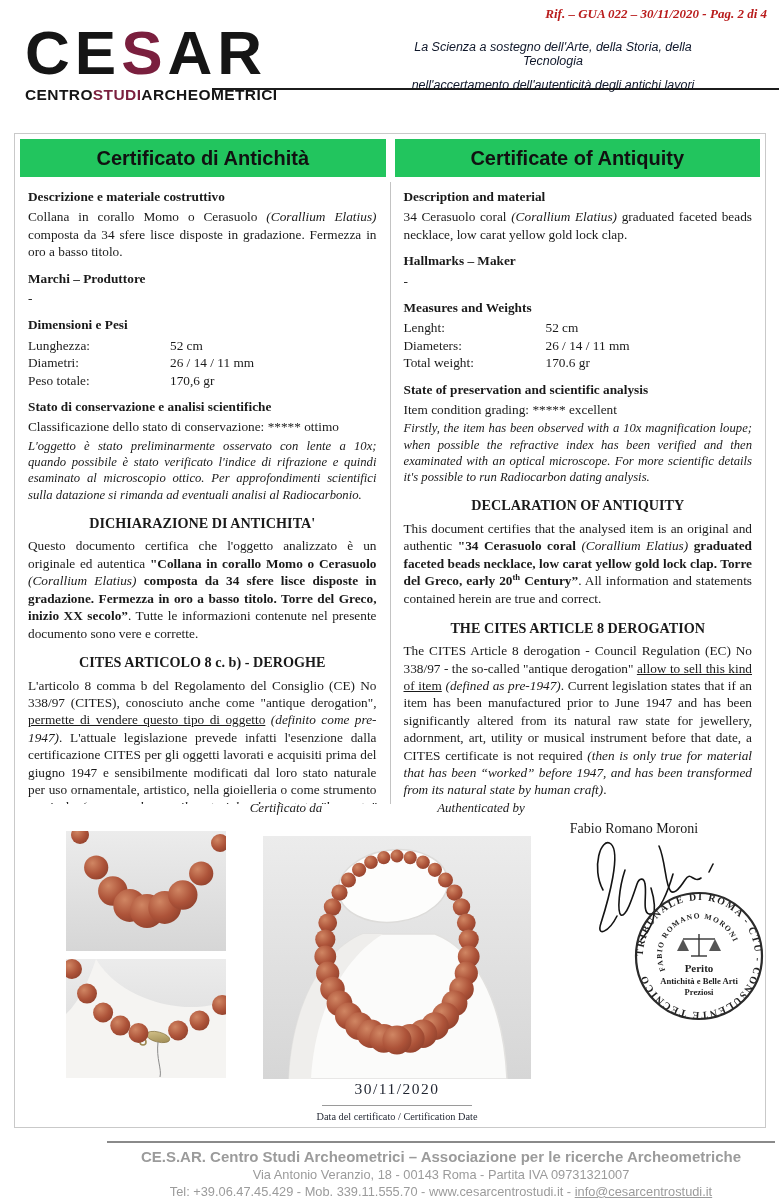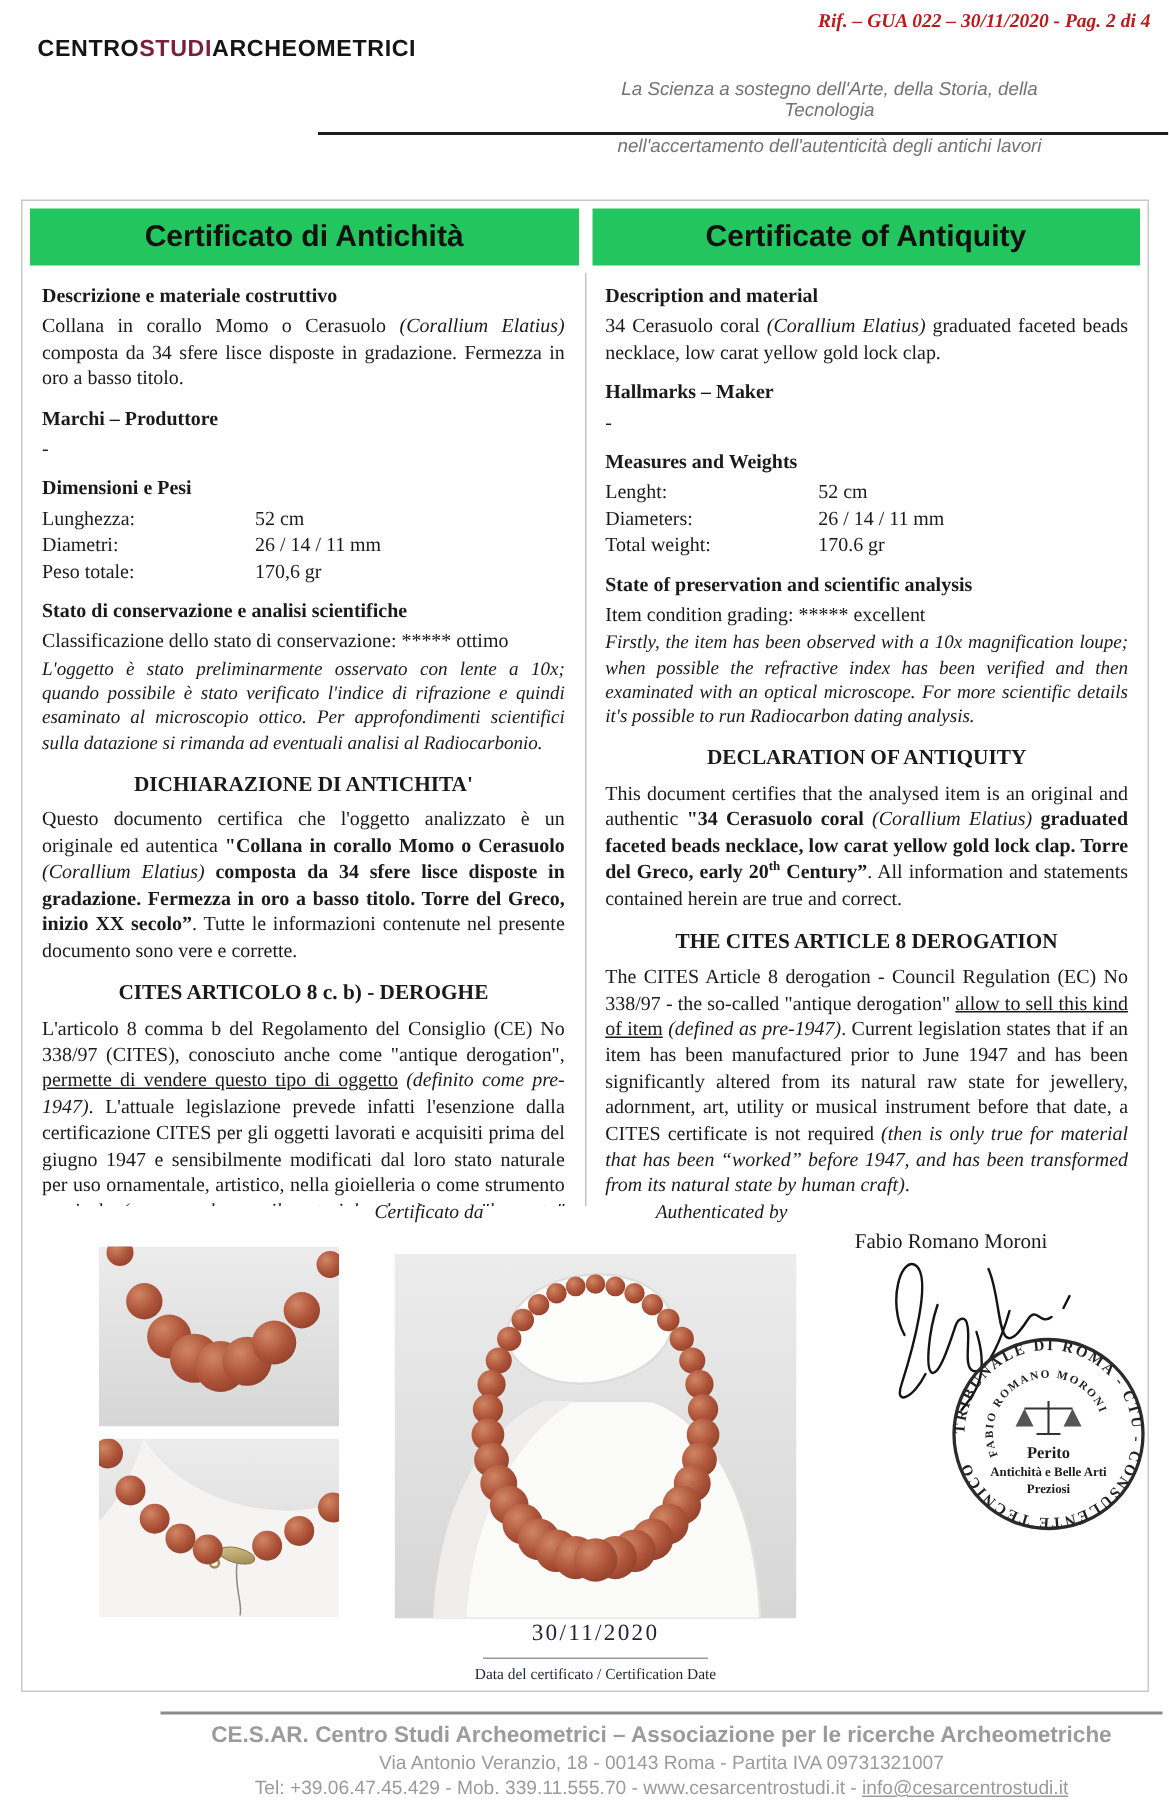--- a/index.html
+++ b/index.html
@@ -7,22 +7,22 @@
         font-family:"Liberation Serif",serif;color:#1a1a1a;}
 
   
   .ref{position:absolute;top:6px;right:12px;font-family:"Liberation Serif",serif;
        font-style:italic;font-weight:bold;font-size:13px;color:#b91c1c;}
   .logo{position:absolute;left:25px;top:22px;font-family:"Liberation Sans",sans-serif;line-height:1;}
   .logo-main{font-size:62px;font-weight:bold;letter-spacing:5px;color:#151515;}
   .logo-main .accent{color:#7a1f3e;}
   .logo-sub{font-size:15.5px;font-weight:bold;letter-spacing:0.4px;color:#151515;margin-top:3px;}
   .logo-sub .accent{color:#7a1f3e;}
-  .tagline{position:absolute;left:403px;top:52px;width:300px;text-align:center;
-           font-family:"Liberation Sans",sans-serif;font-style:italic;font-size:12.5px;color:#737373;}
+  .tagline{position:absolute;left:403px;top:40px;width:300px;text-align:center;
+           font-family:"Liberation Sans",sans-serif;font-style:italic;font-size:12.5px;color:#0f172a;}
   .tagline .t2{margin-top:10px;}
   .head-rule{position:absolute;left:212px;top:88px;width:567px;height:2px;background:#1c1c1c;}
 
   
   .cert{position:absolute;left:14px;top:133px;width:752px;height:995px;
         border:1px solid #c9c9c9;box-sizing:border-box;}
   .cert-head{display:flex;gap:9px;margin:5px;}
   .cert-head .cell{flex:1;background:#22c55e;height:38px;display:flex;align-items:center;justify-content:center;
         font-family:"Liberation Sans",sans-serif;font-weight:bold;font-size:20px;color:#111;}
   .cert-cols{display:flex;height:622px;overflow:hidden;}
@@ -68,20 +68,21 @@
   .f3 a{color:#9b9b9b;text-decoration:underline;}
 </style>
 </head>
 <body>
 
 <div class="page">
 
   <div class="ref">Rif. – GUA 022 – 30/11/2020 - Pag. 2 di 4</div>
 
   <div class="logo">
+    <div class="logo-main"><span>CE</span><span class="accent">S</span><span>AR</span></div>
     <div class="logo-sub"><span>CENTRO</span><span class="accent">STUDI</span><span>ARCHEOMETRICI</span></div>
   </div>
 
   <div class="tagline">
     <div class="t1">La Scienza a sostegno dell'Arte, della Storia, della Tecnologia</div>
     <div class="t2">nell'accertamento dell'autenticità degli antichi lavori</div>
   </div>
   <div class="head-rule"></div>
 
   <div class="cert">

